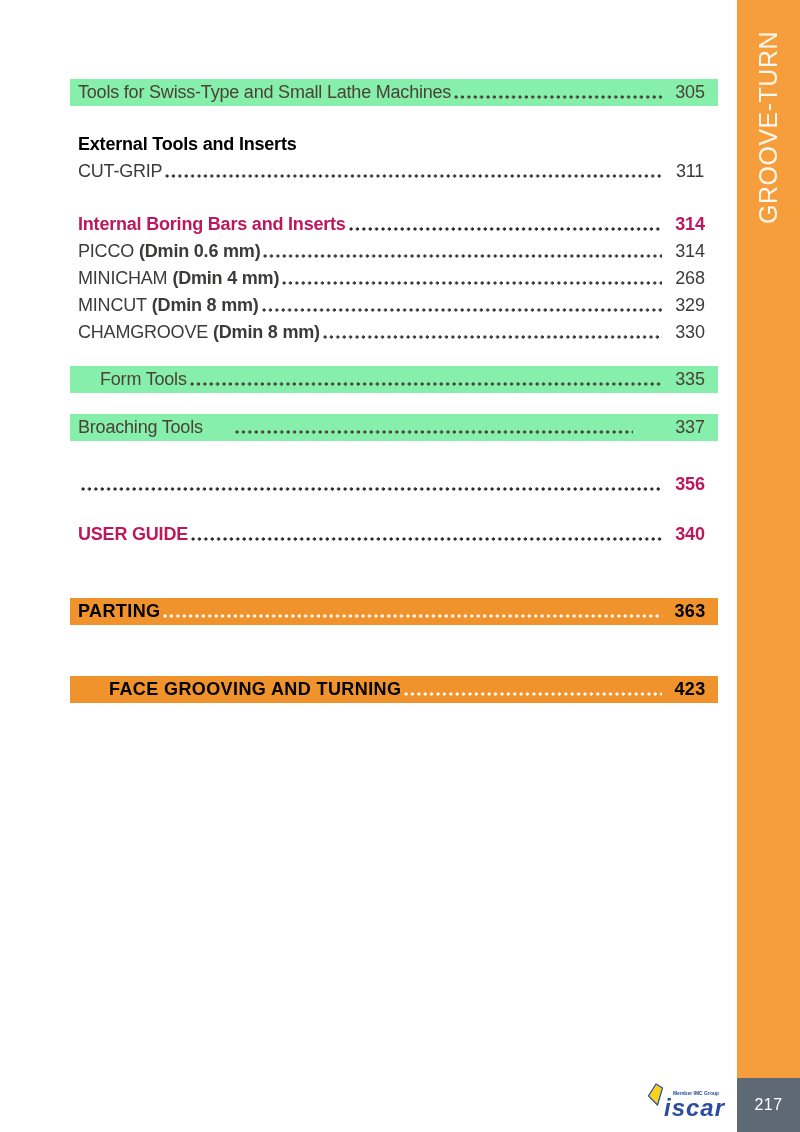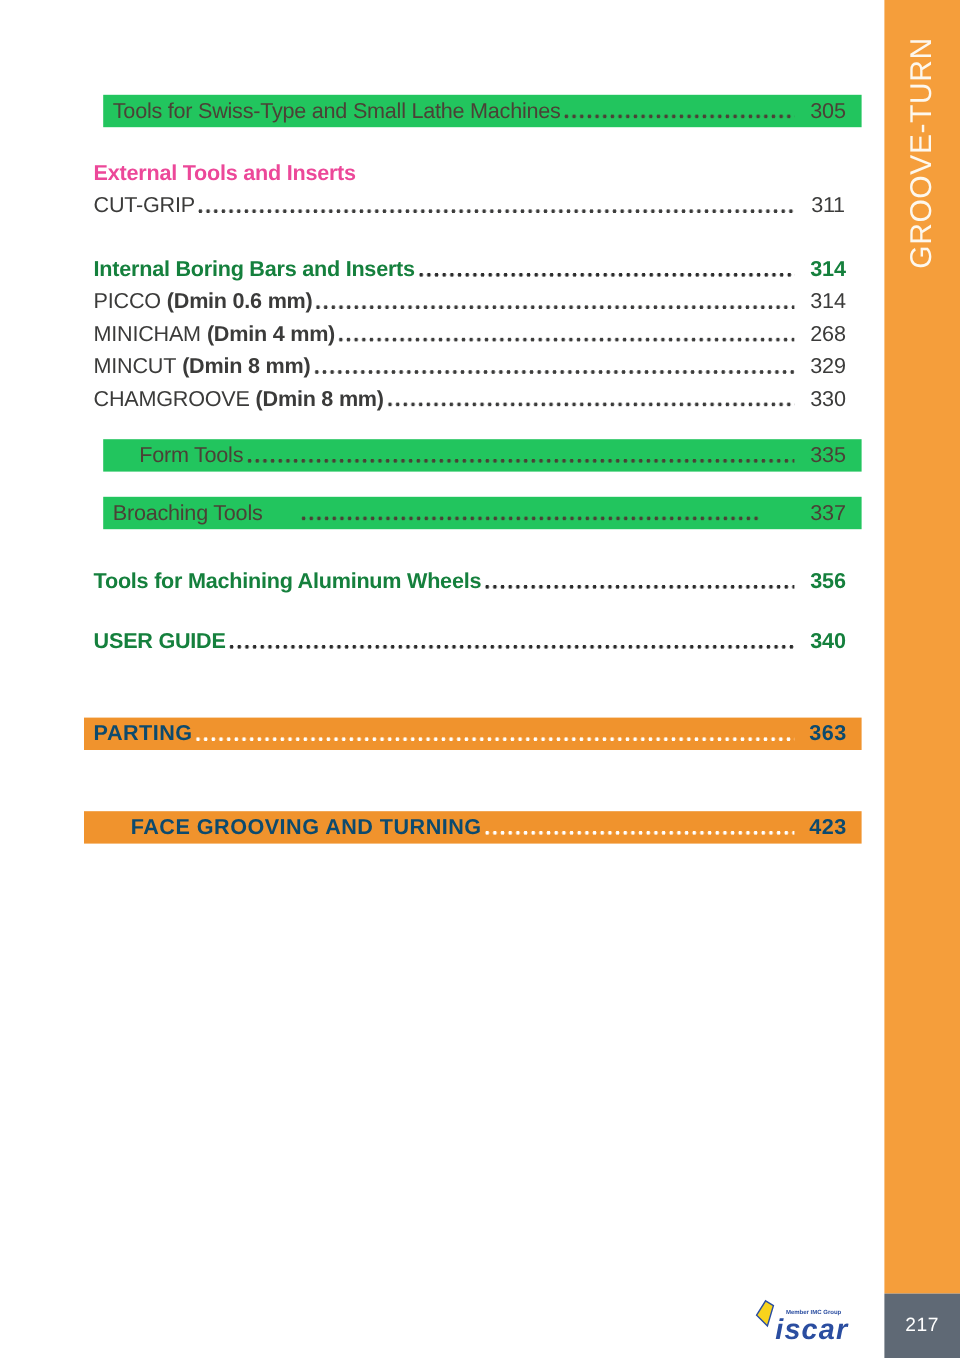--- a/index.html
+++ b/index.html
@@ -15,26 +15,26 @@
   }
   .row .lbl{white-space:nowrap;}
   .row .detail{font-weight:bold;margin-left:5px;white-space:nowrap;}
   .row .num{min-width:44px;text-align:center;}
   .leader{
     flex:1 1 auto;height:6px;align-self:flex-end;margin:0 6px 6px 3px;
     background-image:radial-gradient(circle at 2px 3px, currentColor 1.45px, transparent 1.75px);
     background-size:6.4px 6px;background-repeat:repeat-x;background-position:left bottom;
     color:#3b3b3a;min-width:20px;
   }
-  .band{background:#22c55e;color:#4b4136;margin-left:16px;}
+  .band{background:#86efac;color:#4b4136;}
   .band .leader{color:#4b4136;}
-  .heading{font-weight:bold;color:#ec4899;}
-  .boldrow{font-weight:bold;color:#15803d;}
+  .heading{font-weight:bold;color:#000000;}
+  .boldrow{font-weight:bold;color:#be185d;}
   .boldrow .leader{color:#2b2b2b;}
-  .solid{background:#f0932d;color:#0c4a6e;font-weight:bold;letter-spacing:0.4px;}
+  .solid{background:#f0932d;color:#000000;font-weight:bold;letter-spacing:0.4px;}
   .solid .leader{color:#ffffff;}
   
   .r1{margin-top:25px;}
   .r4{margin-top:26px;}
   .r9{margin-top:20px;padding-left:30px;}
   .r10{margin-top:21px;gap:29px;}
   .r11{margin-top:30px;}
   .r12{margin-top:23px;}
   .r13{margin-top:50px;}
   .r14{margin-top:51px;padding-left:39px;}
@@ -44,21 +44,21 @@
     position:absolute;top:36px;left:0;width:63px;height:188px;
     writing-mode:vertical-rl;transform:rotate(180deg);
     font-size:25px;line-height:63px;color:#fdf8ee;letter-spacing:0.5px;white-space:nowrap;
   }
   .pagebox{
     position:absolute;right:0;top:1078px;width:63px;height:54px;background:#5f6975;
     display:flex;align-items:center;justify-content:center;
     color:#ffffff;font-size:16px;letter-spacing:0.5px;
   }
   
-  .logo{position:absolute;left:627px;top:1082px;width:92px;height:44px;}
+  .logo{position:absolute;left:645px;top:1082px;width:92px;height:44px;}
   .logo svg{display:block;width:100%;height:100%;}
 </style>
 </head>
 <body>
 
 <div class="page">
 
   <div class="toc">
 
     <div class="row band r0">
@@ -118,21 +118,20 @@
       <span class="num">335</span>
     </div>
 
     <div class="row band r10">
       <span class="lbl">Broaching Tools</span>
       <span class="leader"></span>
       <span class="num">337</span>
     </div>
 
     <div class="row boldrow r11">
-      <span class="lbl">Tools for Machining Aluminum Wheels</span>
       <span class="leader"></span>
       <span class="num">356</span>
     </div>
 
     <div class="row boldrow r12">
       <span class="lbl">USER GUIDE</span>
       <span class="leader"></span>
       <span class="num">340</span>
     </div>
 

